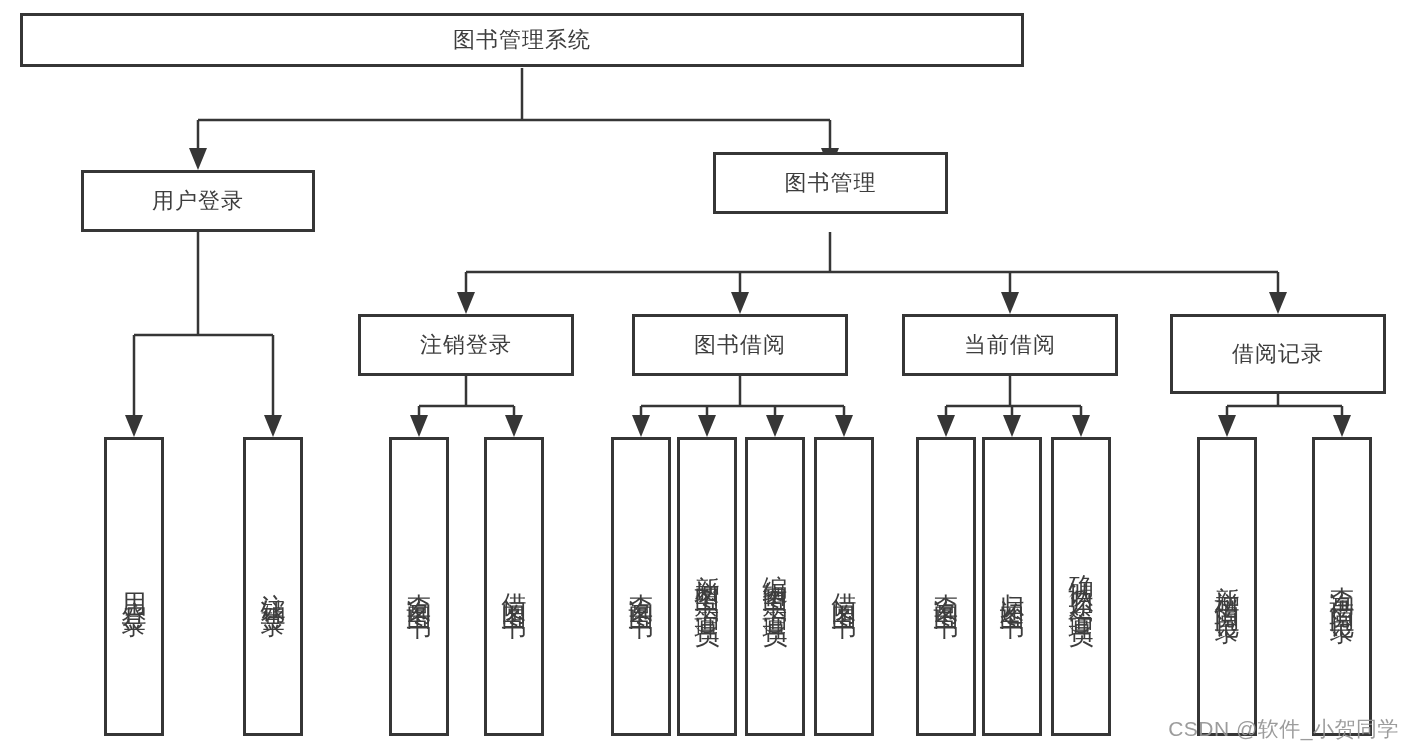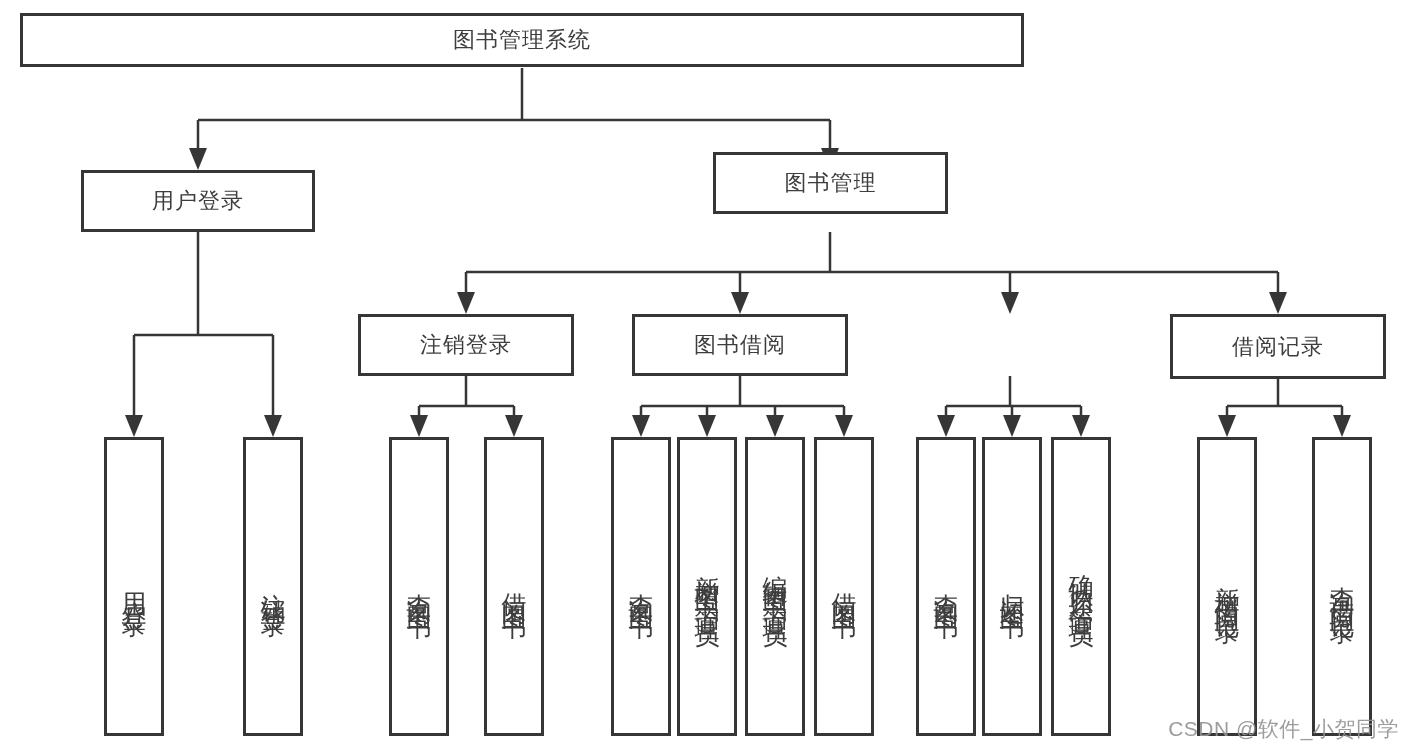--- a/index.html
+++ b/index.html
@@ -129,21 +129,24 @@
   <div class="node h-node" style="left:713px;top:152px;width:235px;height:62px;">
     <span>图书管理</span>
   </div>
 
   <div class="node h-node" style="left:358px;top:314px;width:216px;height:62px;">
     <span>注销登录</span>
   </div>
   <div class="node h-node" style="left:632px;top:314px;width:216px;height:62px;">
     <span>图书借阅</span>
   </div>
-  <div class="node h-node" style="left:1170px;top:314px;width:216px;height:65px;">
+  <div class="node h-node" style="left:902px;top:314px;width:216px;height:62px;">
+    <span>当前借阅</span>
+  </div>
+  <div class="node h-node" style="left:1170px;top:314px;width:216px;height:80px;">
     <span>借阅记录</span>
   </div>
 
   <div class="node leaf" style="left:104px;">
     <span class="vtext">用户登录</span>
   </div>
   <div class="node leaf" style="left:243px;">
     <span class="vtext">注销登录</span>
   </div>
 

